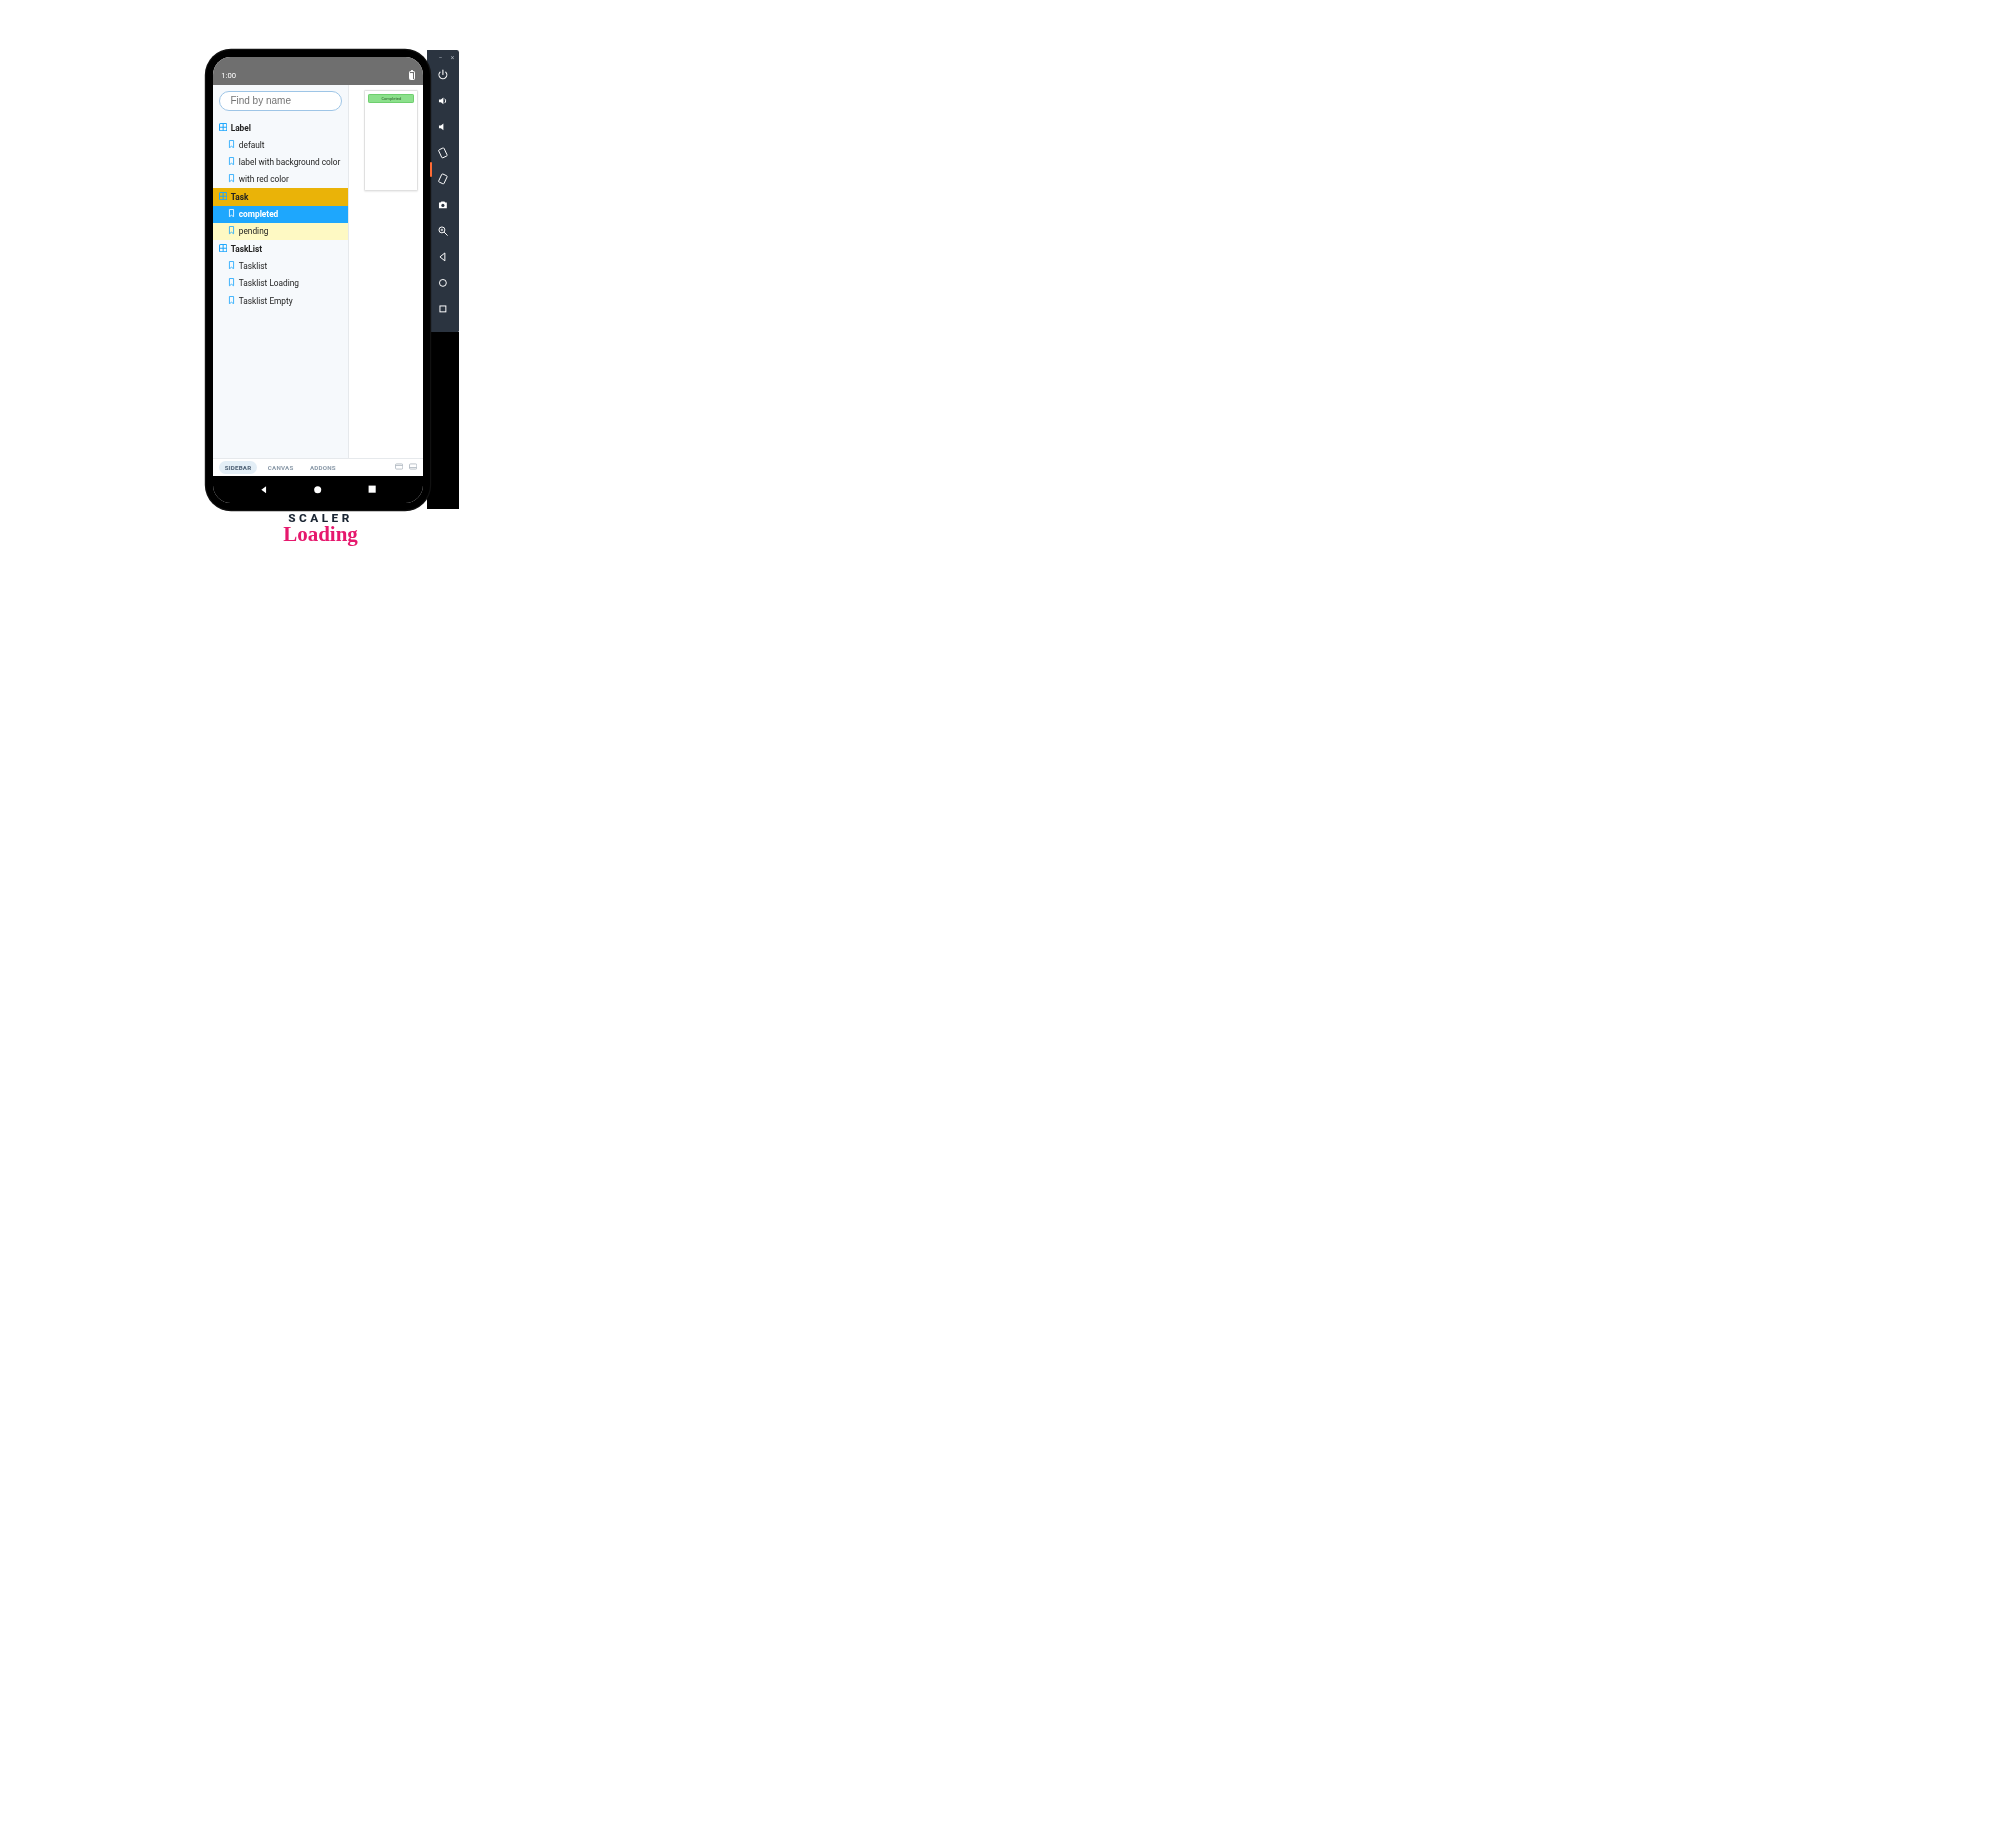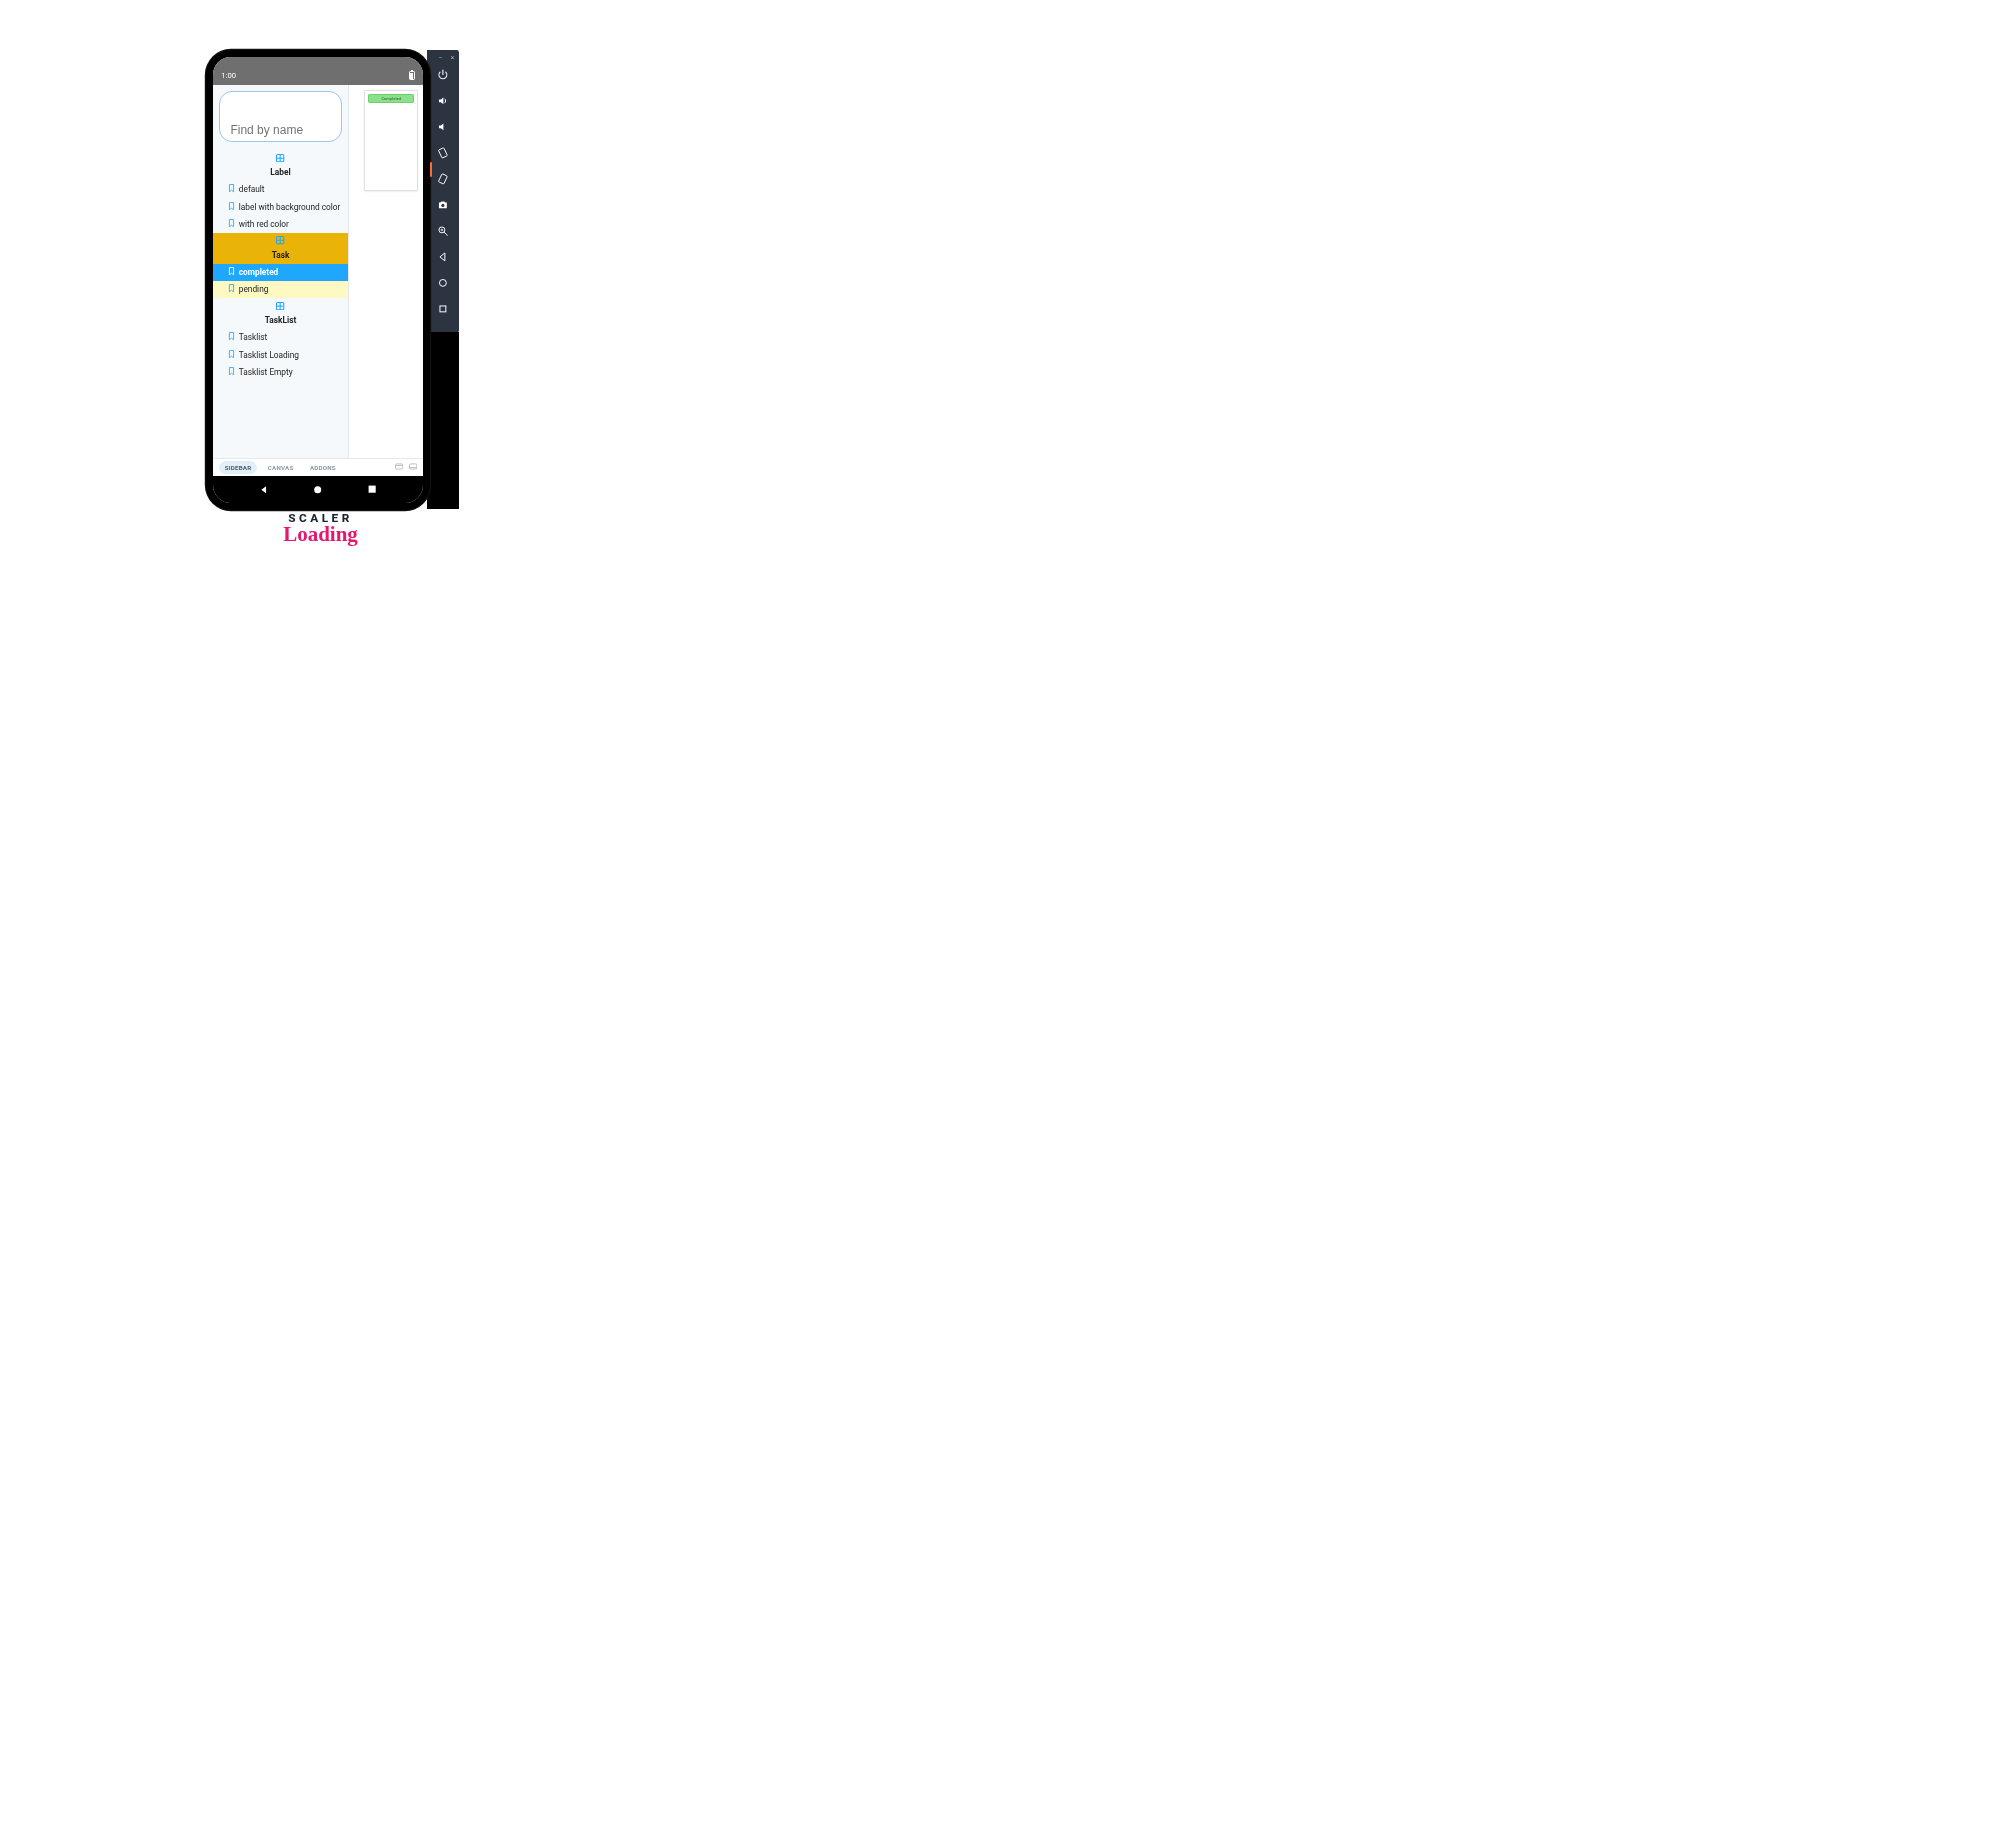--- a/index.html
+++ b/index.html
@@ -123,28 +123,27 @@
   .search {
     display: flex;
     align-items: center;
     gap: 3.5px;
     border: 0.9px solid #9ec5e6;
     border-radius: 13px;
     padding: 3.5px 7px;
     background: #fff;
   }
   .search svg { width: 8.3px; height: 8.3px; stroke: #6b7785; fill: none; }
-  .search input { border: none; outline: none; font-size: 12px; color: #6b7785; background: transparent; flex: 1; margin-top: 28px; }
+  .search input { border: none; outline: none; font-size: 10px; color: #6b7785; background: transparent; flex: 1; }
   .tree { padding-top: 3.5px; font-size: 8.3px; color: #222; }
   .tree-group-header {
     display: flex; align-items: center; gap: 3.5px;
     padding: 3.5px 5.9px;
     font-weight: 700;
     cursor: pointer;
-    flex-direction: column;
   }
   .tree-group-header.darkbg { background: #eab308; }
   .tree-group-header .grid-icon { color: #1ea7fd; }
   .grid-icon svg { width: 8.3px; height: 8.3px; fill: none; stroke: currentColor; stroke-width: 2; }
   .tree-item {
     display: flex; align-items: flex-start; gap: 3.5px;
     padding: 3.5px 5.9px 3.5px 15.3px;
     cursor: pointer;
     color: #222;
   }

